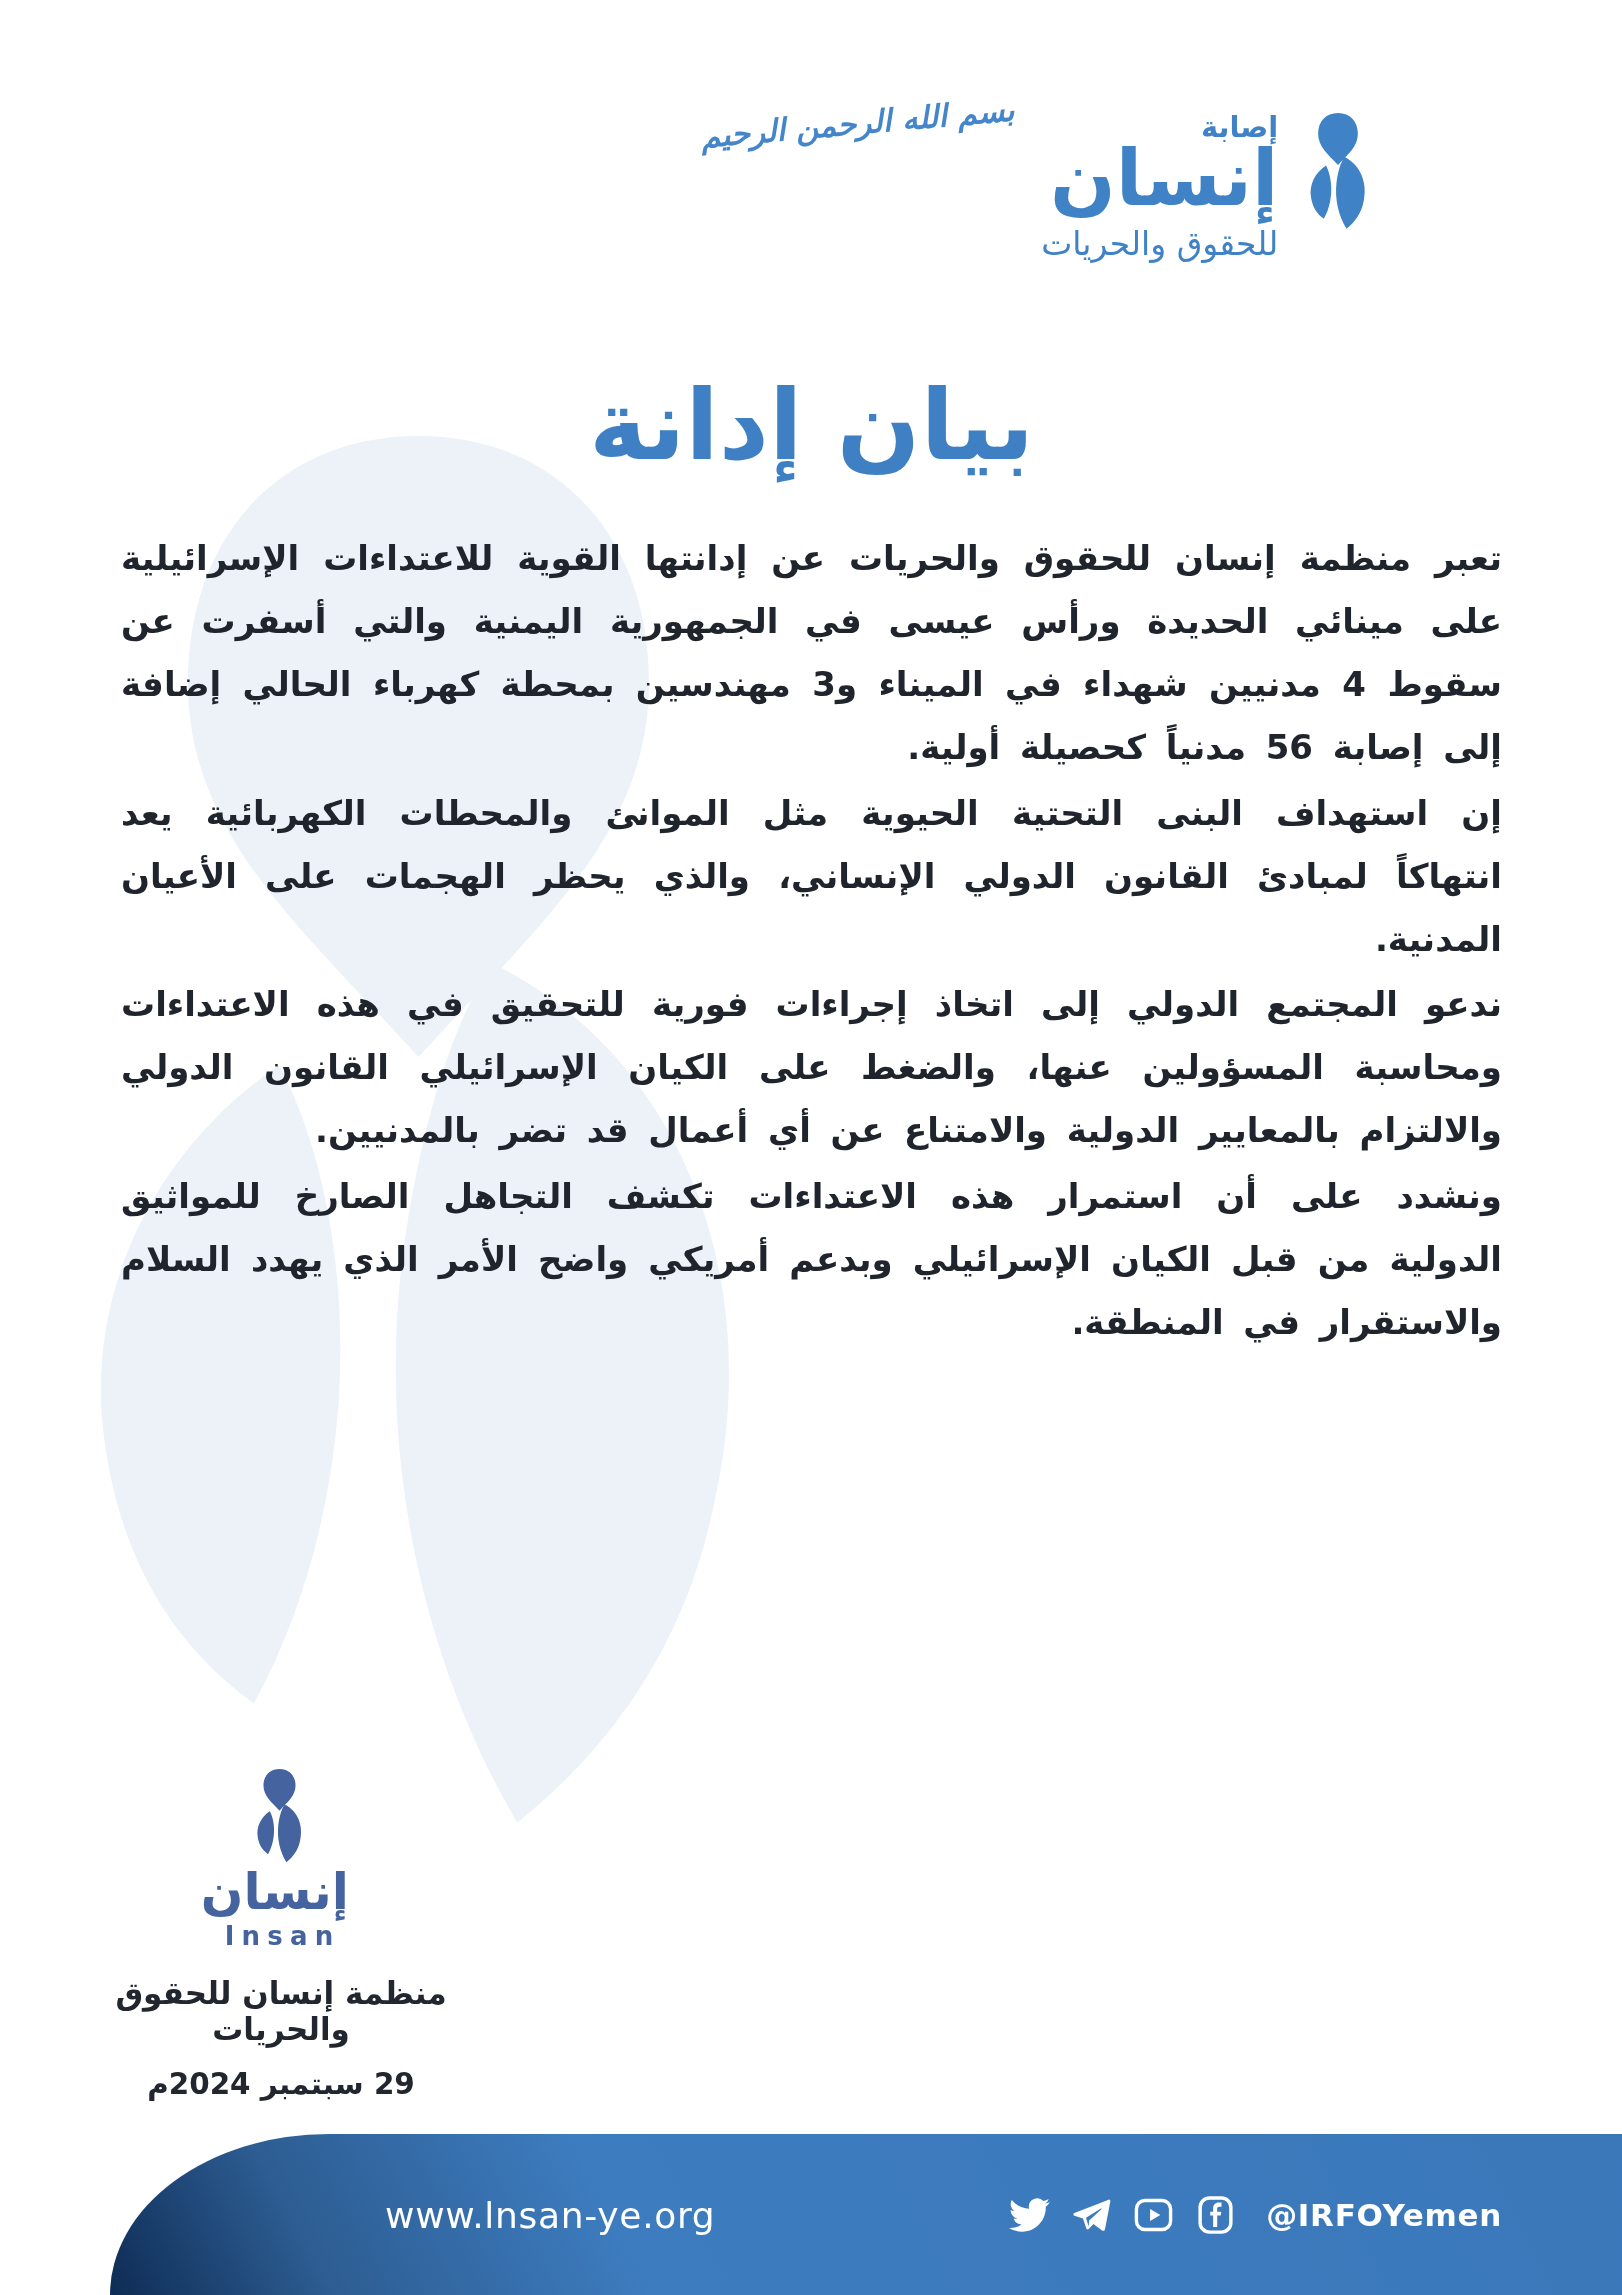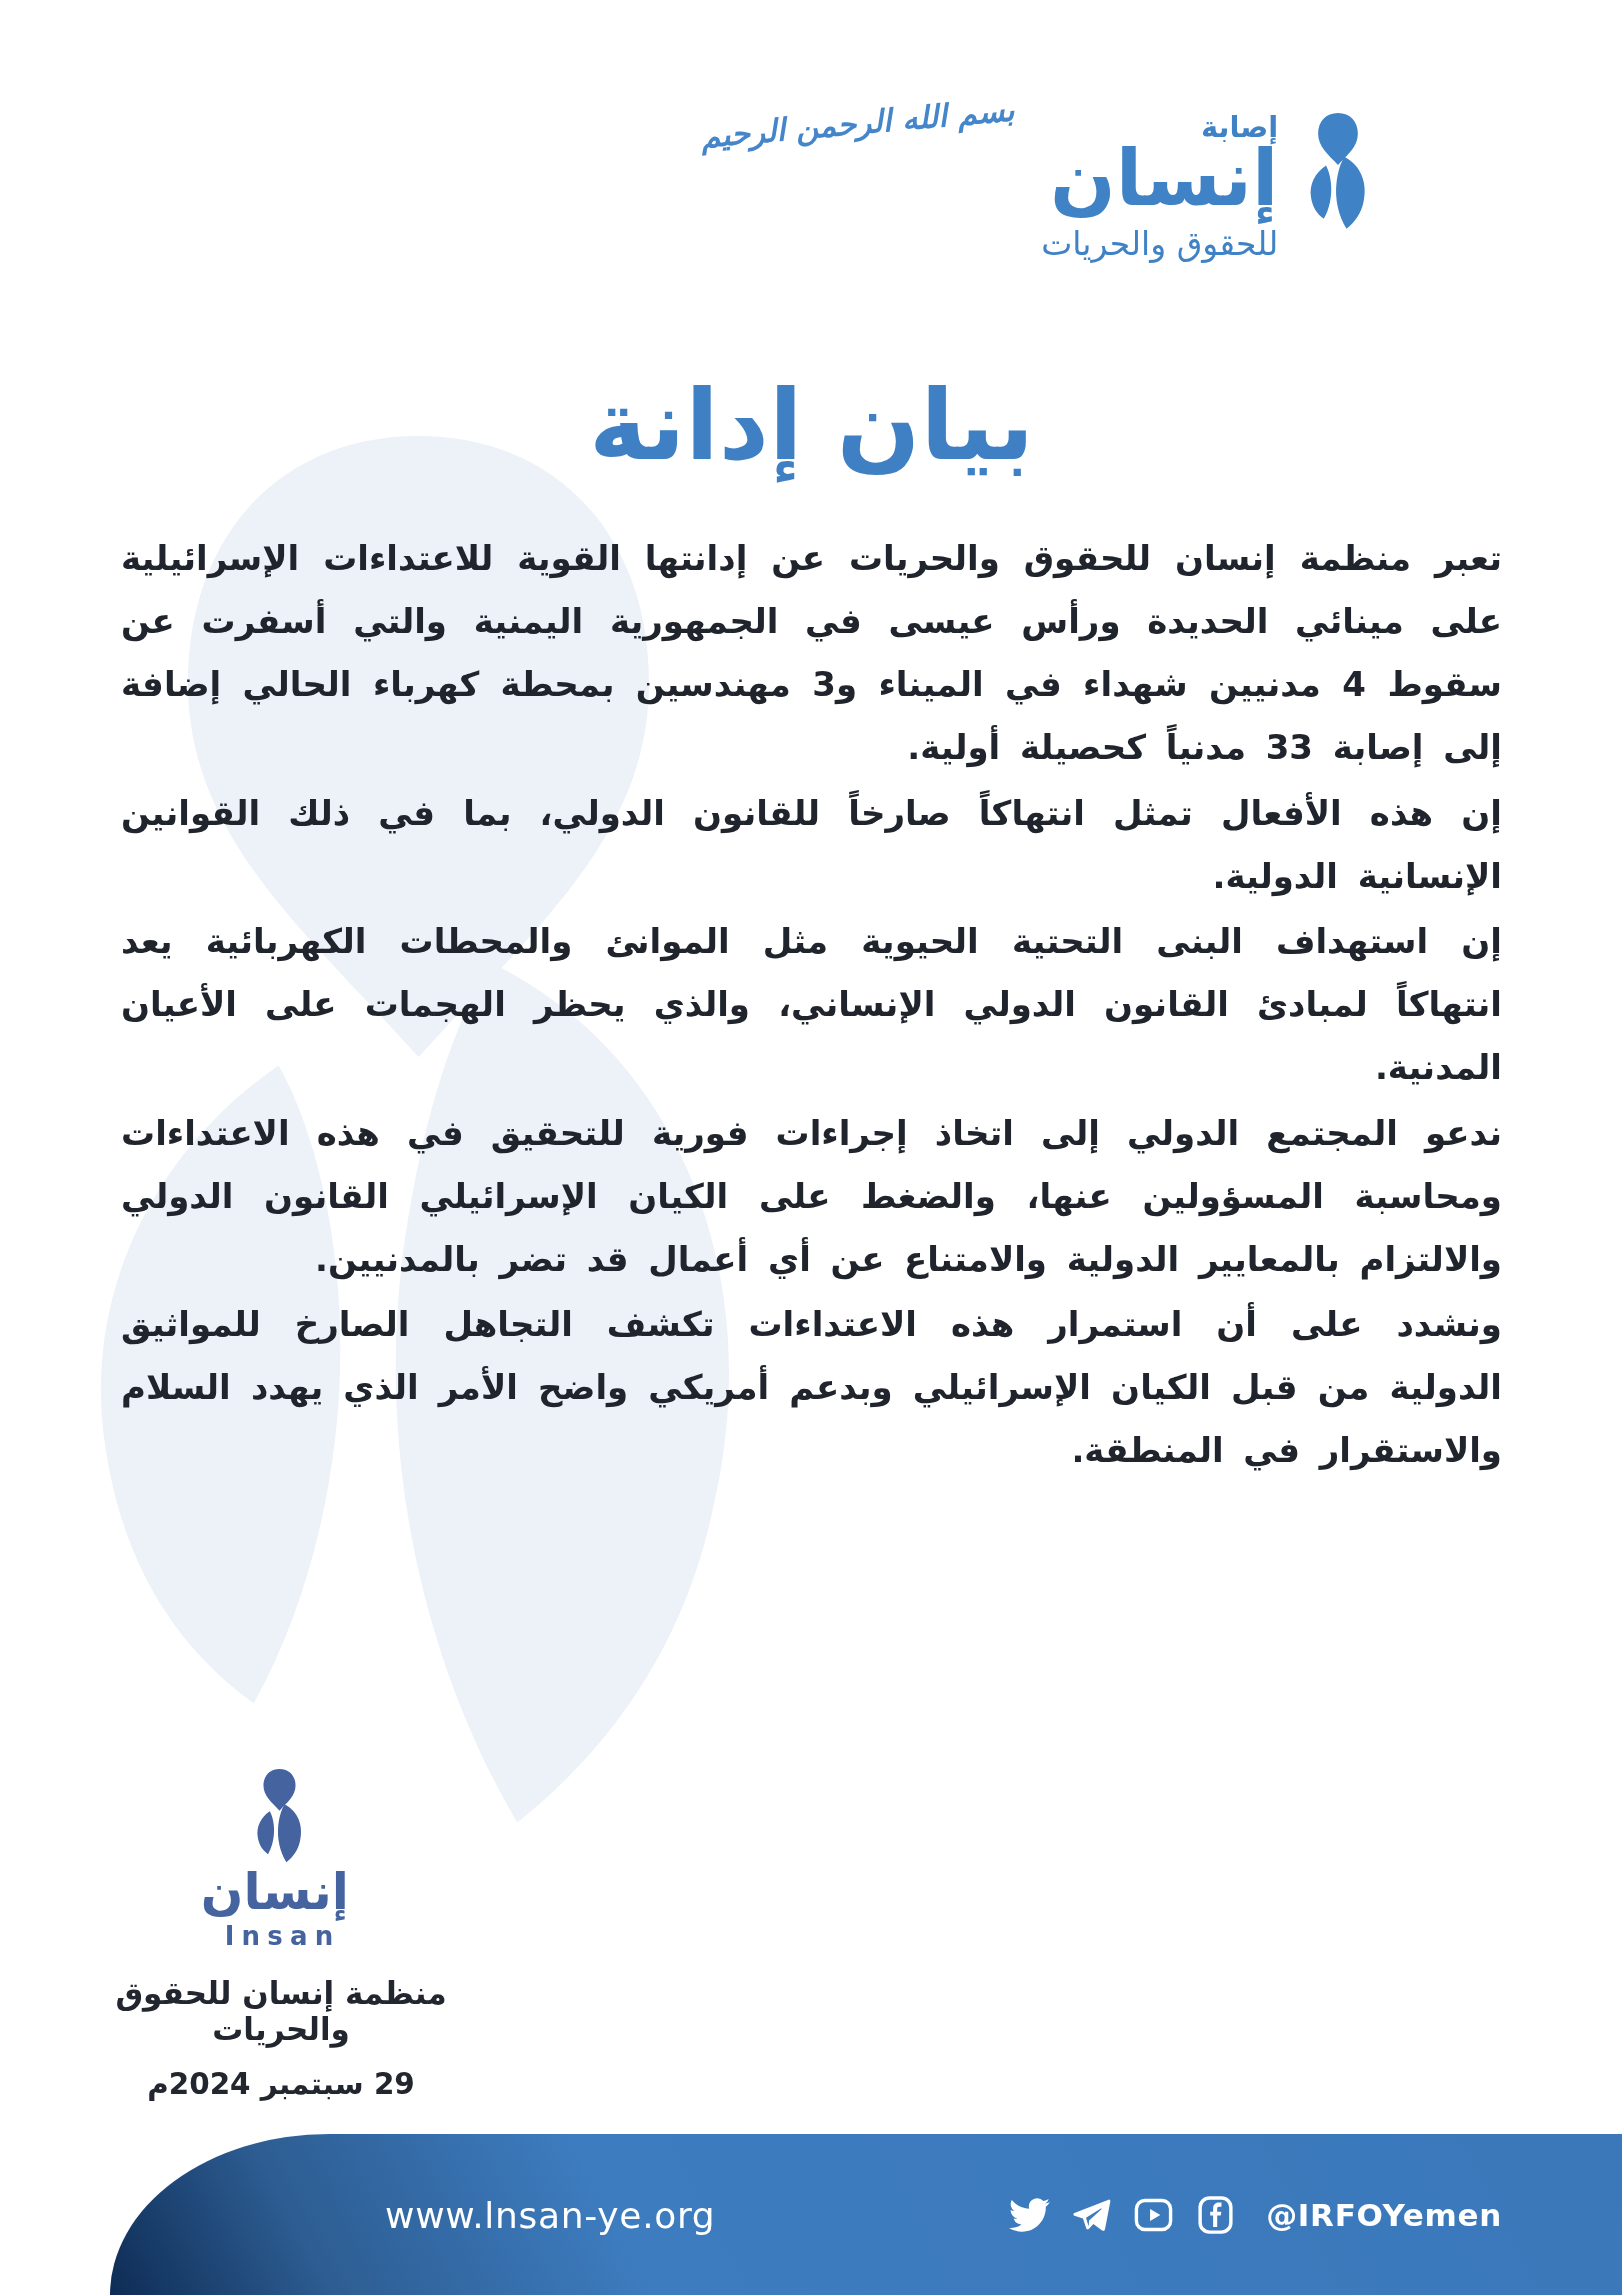--- a/index.html
+++ b/index.html
@@ -101,22 +101,21 @@
     <div class="logo-mark">
       <svg viewBox="0 0 124 170">
           <use href="#insan-mark-g"></use>
         </svg>
     </div>
   </div>
 
   <h1 class="title">بيان إدانة</h1>
 
   <main class="body">
-    <p>تعبر منظمة إنسان للحقوق والحريات عن إدانتها القوية للاعتداءات الإسرائيلية على مينائي الحديدة ورأس عيسى في الجمهورية اليمنية والتي أسفرت عن سقوط 4 مدنيين شهداء في الميناء و3 مهندسين بمحطة كهرباء الحالي إضافة إلى إصابة 33 مدنياً كحصيلة أولية.</p>
-    <p>إن هذه الأفعال تمثل انتهاكاً صارخاً للقانون الدولي، بما في ذلك القوانين الإنسانية الدولية.</p>
+    <p>تعبر منظمة إنسان للحقوق والحريات عن إدانتها القوية للاعتداءات الإسرائيلية على مينائي الحديدة ورأس عيسى في الجمهورية اليمنية والتي أسفرت عن سقوط 4 مدنيين شهداء في الميناء و3 مهندسين بمحطة كهرباء الحالي إضافة إلى إصابة 56 مدنياً كحصيلة أولية.</p>
     <p>إن استهداف البنى التحتية الحيوية مثل الموانئ والمحطات الكهربائية يعد انتهاكاً لمبادئ القانون الدولي الإنساني، والذي يحظر الهجمات على الأعيان المدنية.</p>
     <p>ندعو المجتمع الدولي إلى اتخاذ إجراءات فورية للتحقيق في هذه الاعتداءات ومحاسبة المسؤولين عنها، والضغط على الكيان الإسرائيلي القانون الدولي والالتزام بالمعايير الدولية والامتناع عن أي أعمال قد تضر بالمدنيين.</p>
     <p>ونشدد على أن استمرار هذه الاعتداءات تكشف التجاهل الصارخ للمواثيق الدولية من قبل الكيان الإسرائيلي وبدعم أمريكي واضح الأمر الذي يهدد السلام والاستقرار في المنطقة.</p>
   </main>
 
   <div class="sig-stamp">
     <span class="mark">
       <svg viewBox="0 0 124 170">
           <use href="#insan-mark-g"></use>
         </svg>

